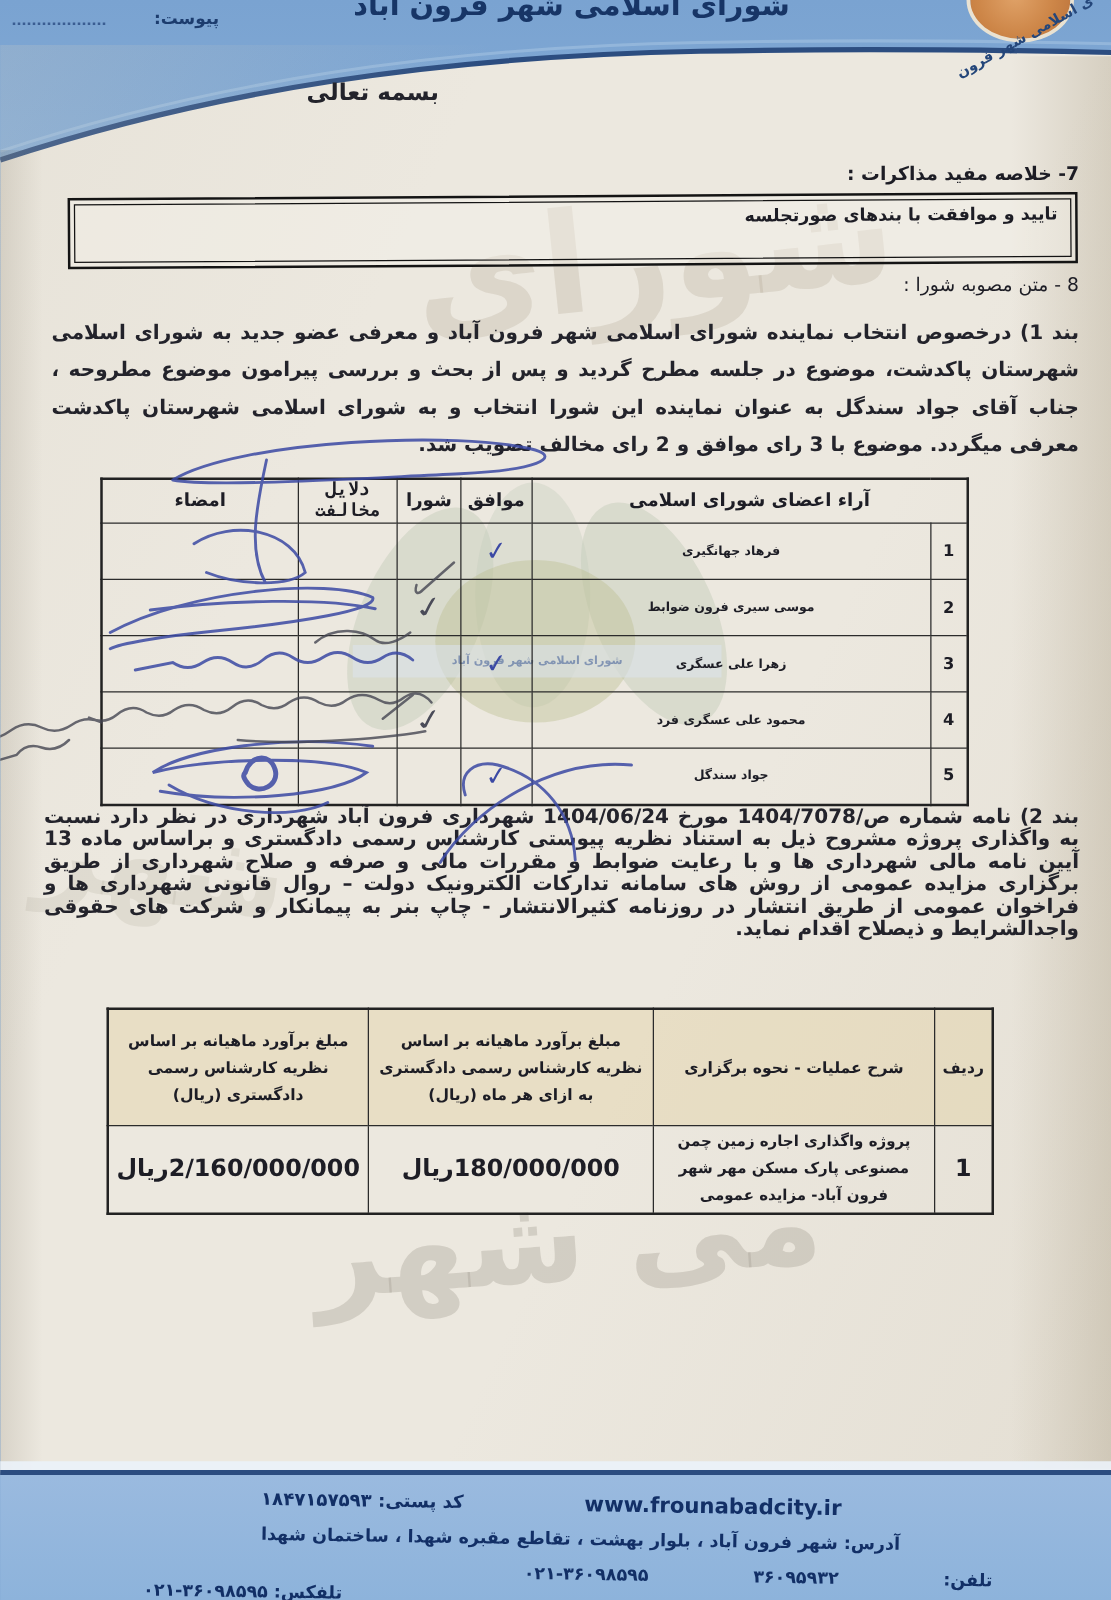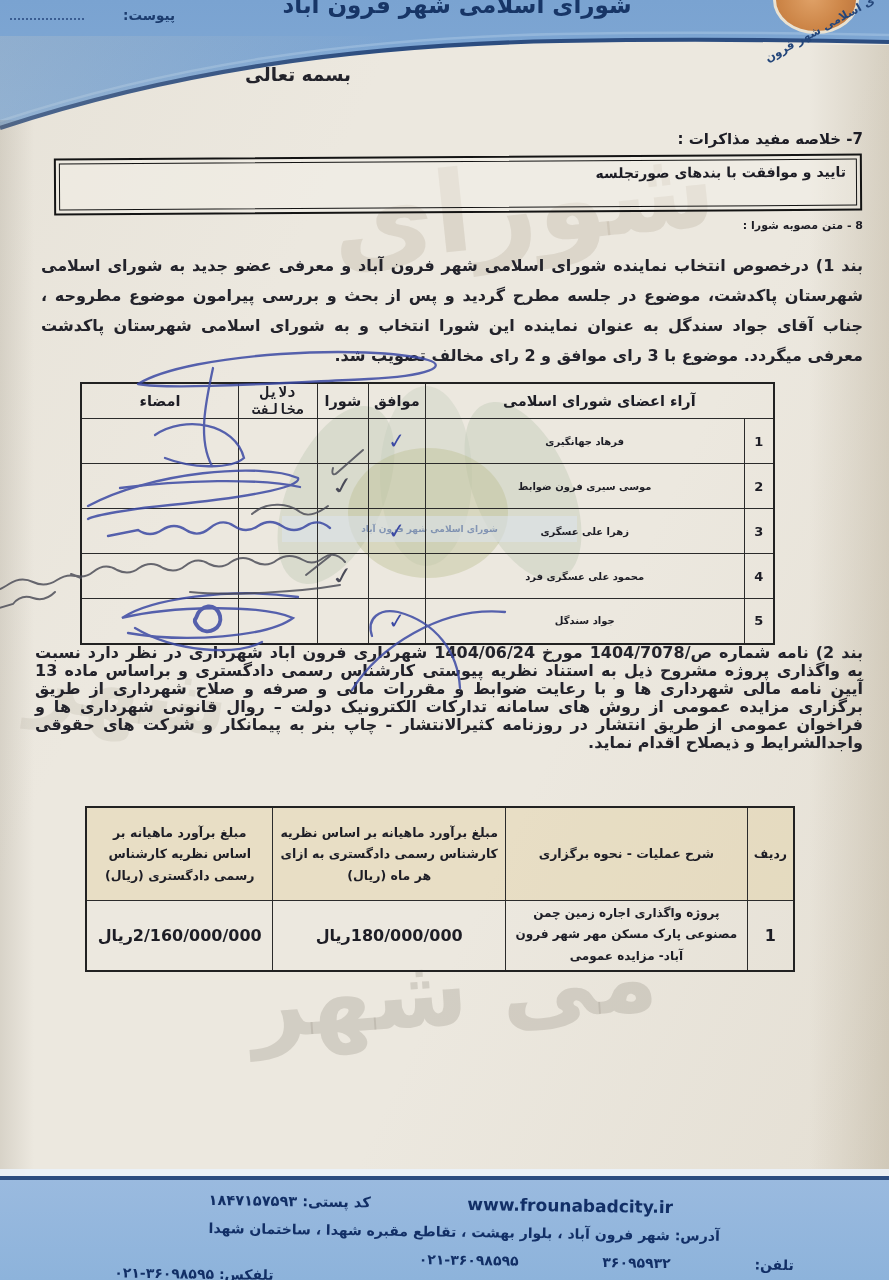--- a/index.html
+++ b/index.html
@@ -41,21 +41,21 @@
     background:linear-gradient(115deg, rgba(214,208,194,.22) 0%, rgba(255,255,255,0) 28%, rgba(255,255,255,0) 62%, rgba(205,196,178,.25) 100%); }
 
   .basmala { position:absolute; top:64px; left:238px; width:120px; text-align:center;
     font-size:18.5px; font-weight:bold; color:#23232b; z-index:4; }
 
   .h7 { position:absolute; top:130px; right:26px; font-size:15px; font-weight:bold; color:#1d1d25; z-index:4; }
   .summary-box { position:absolute; top:156px; left:54px; width:808px; height:57px;
     border:2.5px solid #141414; z-index:4; transform:rotate(-.35deg); background:rgba(245,243,236,.4); }
   .summary-box .inner { position:absolute; inset:3px; border:1.6px solid #141414;
     padding:4px 10px; font-size:14px; font-weight:bold; color:#1d1d25; }
-  .h8 { position:absolute; top:219px; right:26px; font-size:11px; font-weight:bold; color:#1d1d25; z-index:4;text-align:center; }
+  .h8 { position:absolute; top:219px; right:26px; font-size:15px; font-weight:normal; color:#1d1d25; z-index:4;text-align:center; }
 
   .para { position:absolute; right:26px; font-size:16px; font-weight:bold; color:#23232b;
     text-align:justify; line-height:30px; z-index:4; direction:rtl; }
   .clause1 { top:251px; width:822px; }
   .clause2 { top:644px; width:828px; line-height:18px; }
   .closing { top:913px; width:822px; }
 
   
   table { border-collapse:collapse; direction:rtl; z-index:4; position:absolute; background:transparent; }
   .vote-table { top:382px; right:114px; width:695px; }
@@ -68,21 +68,21 @@
   .col-agree { width:57px; } .col-dis { width:51px; } .col-reason { width:79px;font-family:Liberation Mono, monospace; } .col-sig { width:158px; }
   .chk { font-size:21px; font-weight:bold; display:inline-block; }
   .chk-agree { color:#3b49a4; transform:rotate(-6deg); }
   .chk-dis { color:#4a4b58; transform:rotate(-16deg) scaleX(1.35); }
 
   
   .proj-table { top:806px; right:94px; width:710px; border:2.4px solid #222; }
   .proj-table th, .proj-table td { border:1.7px solid #2b2b2b; color:#1d1d25; text-align:center; }
   .proj-table th { height:54px; font-size:12.5px; font-weight:bold; padding:14px 6px; line-height:1.7;
     background:rgba(223,198,130,.28); }
-  .proj-table td { height:48px; font-size:16px; font-weight:bold; padding:2px 6px; }
+  .proj-table td { height:48px; font-size:19px; font-weight:bold; padding:2px 6px; }
   .proj-desc { font-size:12px !important; line-height:1.8; }
   .p-row { width:34px; } .p-desc { width:243px; } .p-month { width:233px; } .p-total { width:187px; }
 
   
   .wm { position:absolute; z-index:3; pointer-events:none; white-space:nowrap; font-weight:bold; }
   .wm-script1 { top:140px; left:330px; font-size:112px; color:rgba(172,164,142,.26); transform:rotate(-6deg); }
   .wm-script2 { top:935px; left:250px; font-size:96px; color:rgba(160,156,144,.34); transform:rotate(-4deg); }
   .wm-script3 { top:640px; left:30px; font-size:88px; color:rgba(168,162,146,.18); transform:rotate(8deg); }
   .seal { position:absolute; top:382px; left:282px; width:295px; height:275px; z-index:3; pointer-events:none; }
   .petal { position:absolute; border-radius:50%; }

